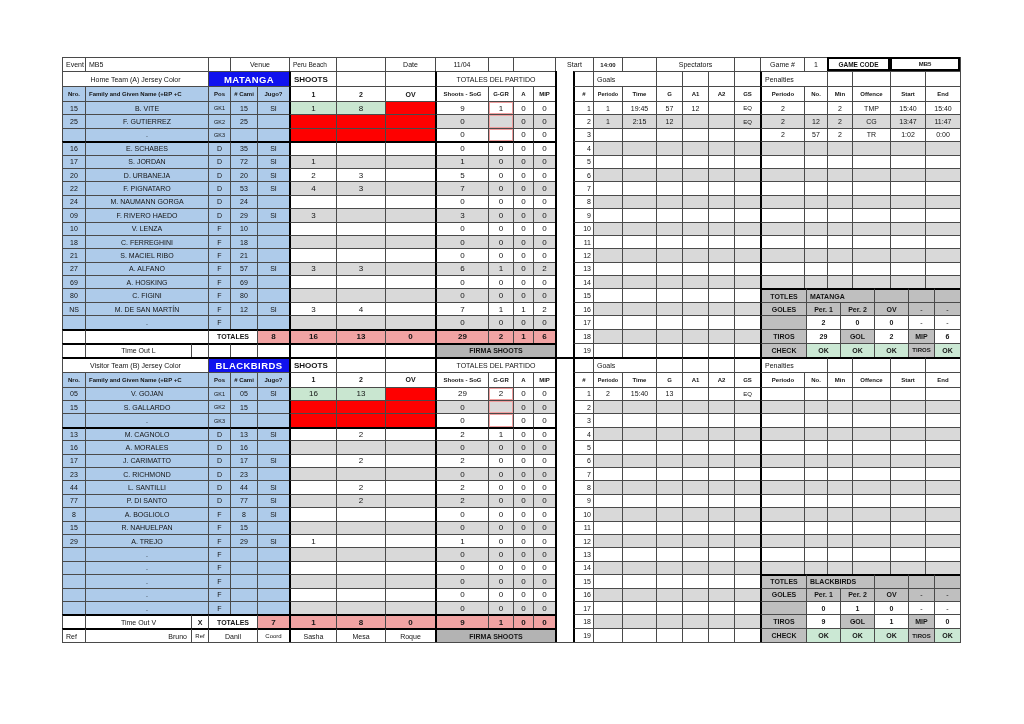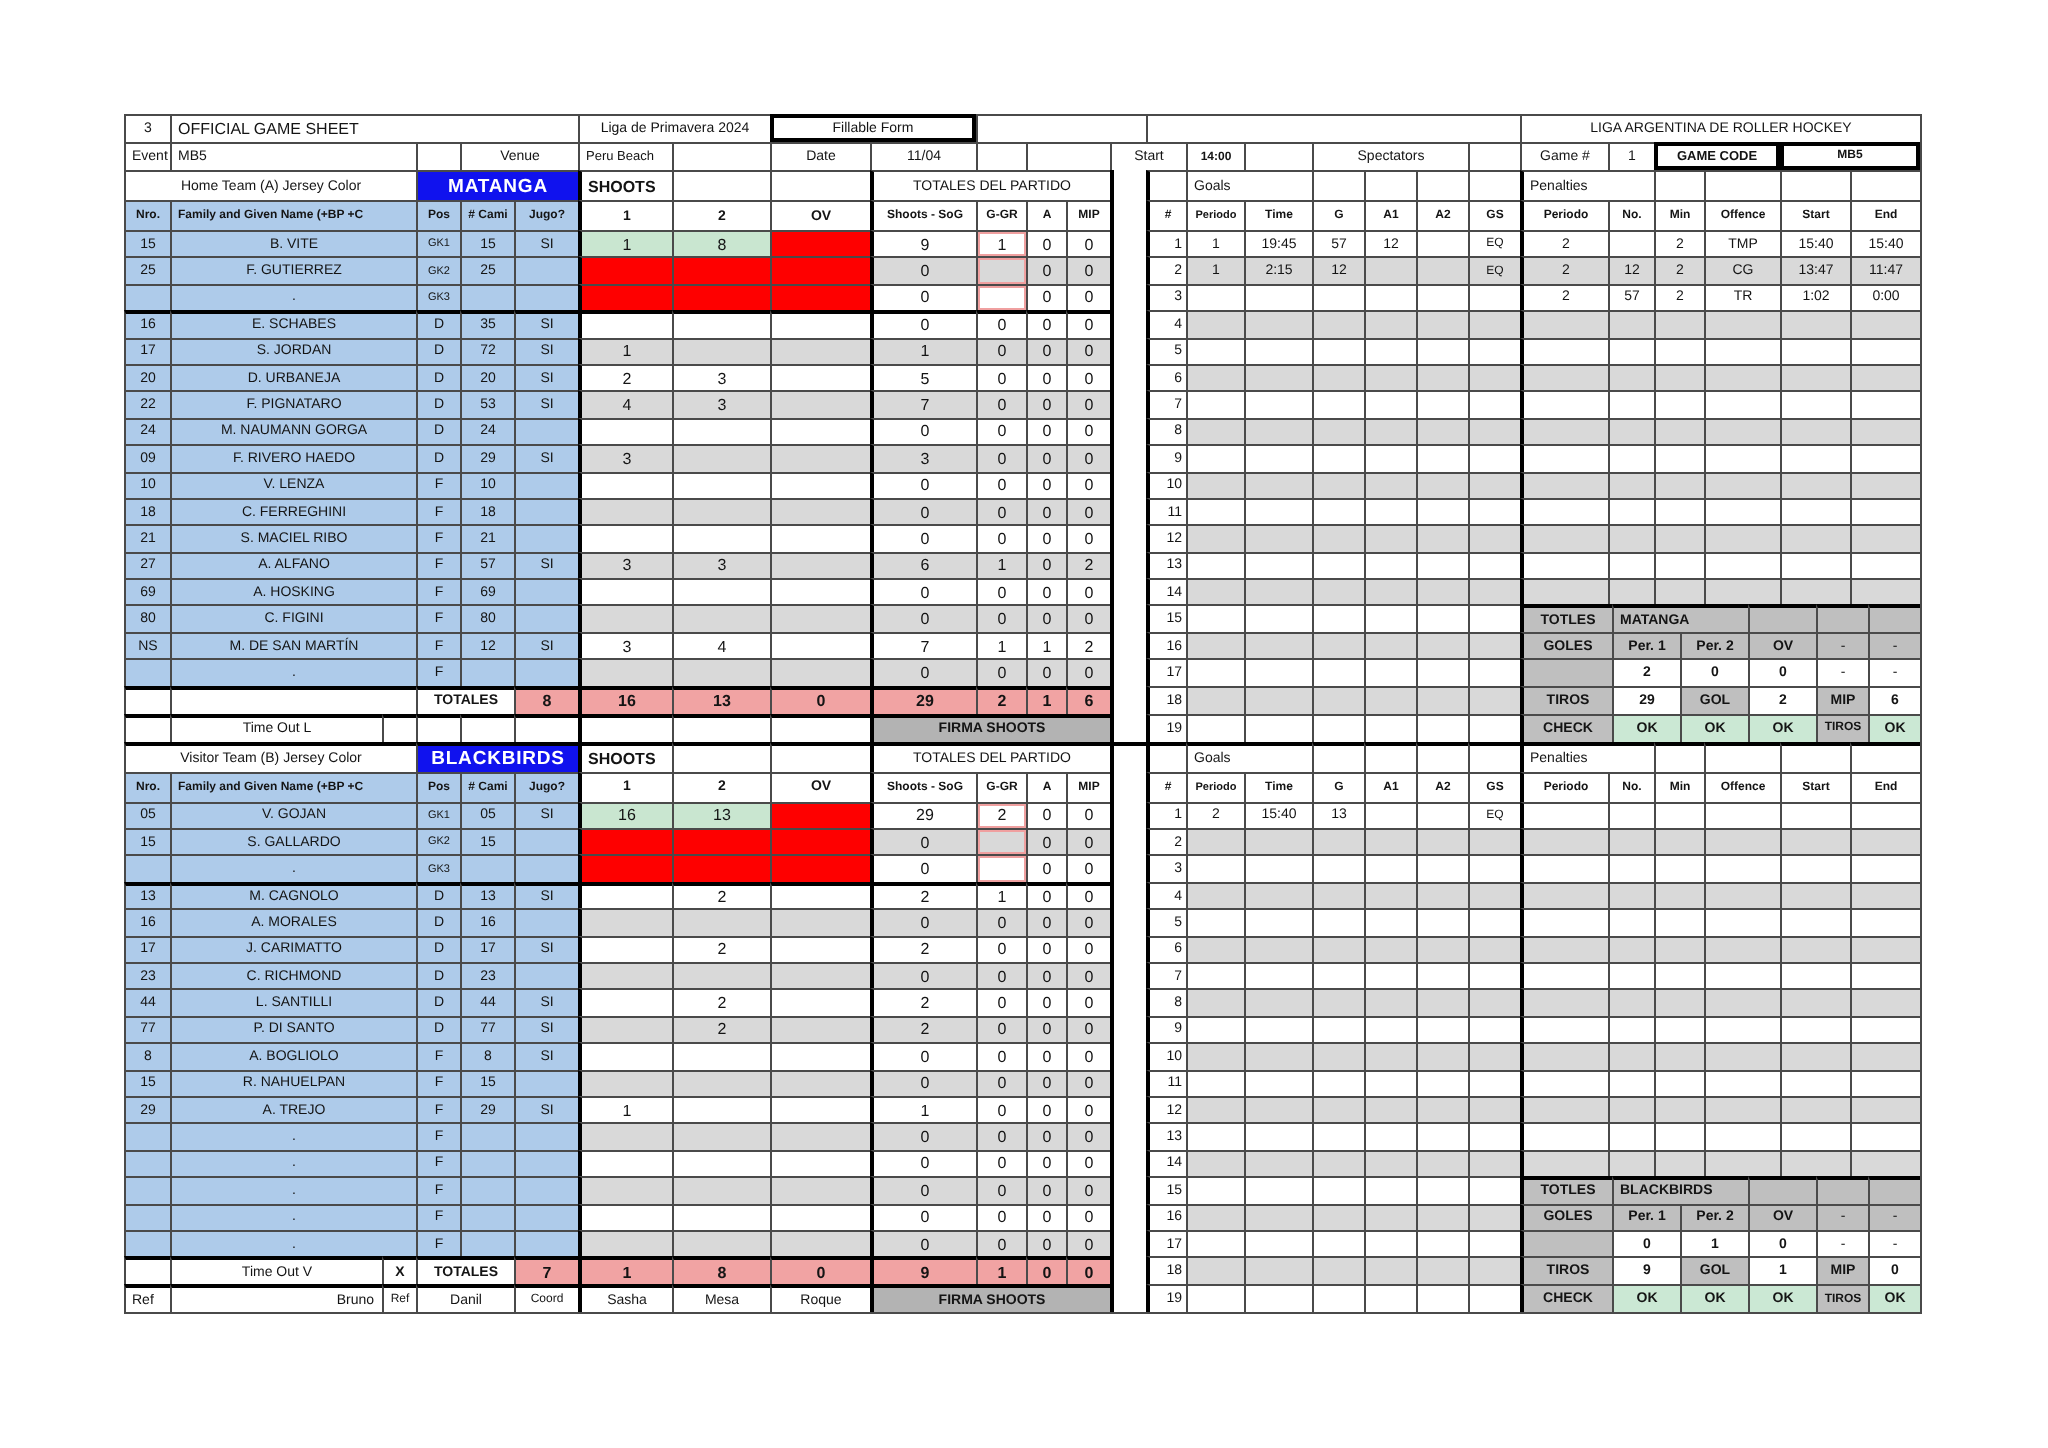--- a/index.html
+++ b/index.html
@@ -26,29 +26,20 @@
   .bl2{border-left:2px solid #000}
   .bt2{border-top:2px solid #000}
   .gapc{border-top:none}
   .redbrd{box-shadow:inset 0 0 0 1px #f0a0a0}
 </style>
 </head>
 <body>
 
 <div id="sheet" class="sheet" style="width: 898px;">
     <div class="row" style="height: 14px;">
-      <div class="c f7" style="width: 23px;">3</div>
-      <div class="c al pl" style="width: 204px;">OFFICIAL GAME SHEET</div>
-      <div class="c f7" style="width: 96px;">Liga de Primavera 2024</div>
-      <div class="c box2 f7" style="width: 103px;">Fillable Form</div>
-      <div class="c" style="width: 85px;"></div>
-      <div class="c" style="width: 187px;"></div>
-      <div class="c f7" style="width: 200px;">LIGA ARGENTINA DE ROLLER HOCKEY</div>
-    </div>
-    <div class="row" style="height: 14px;">
       <div class="c al pl f7" style="width: 23px;">Event</div>
       <div class="c al pl f7" style="width: 123px;">MB5</div>
       <div class="c" style="width: 22px;"></div>
       <div class="c f7" style="width: 59px;">Venue</div>
       <div class="c al pl f65" style="width: 47px;">Peru Beach</div>
       <div class="c" style="width: 49px;"></div>
       <div class="c f7" style="width: 50px;">Date</div>
       <div class="c f7" style="width: 53px;">11/04</div>
       <div class="c" style="width: 25px;"></div>
       <div class="c" style="width: 42px;"></div>

